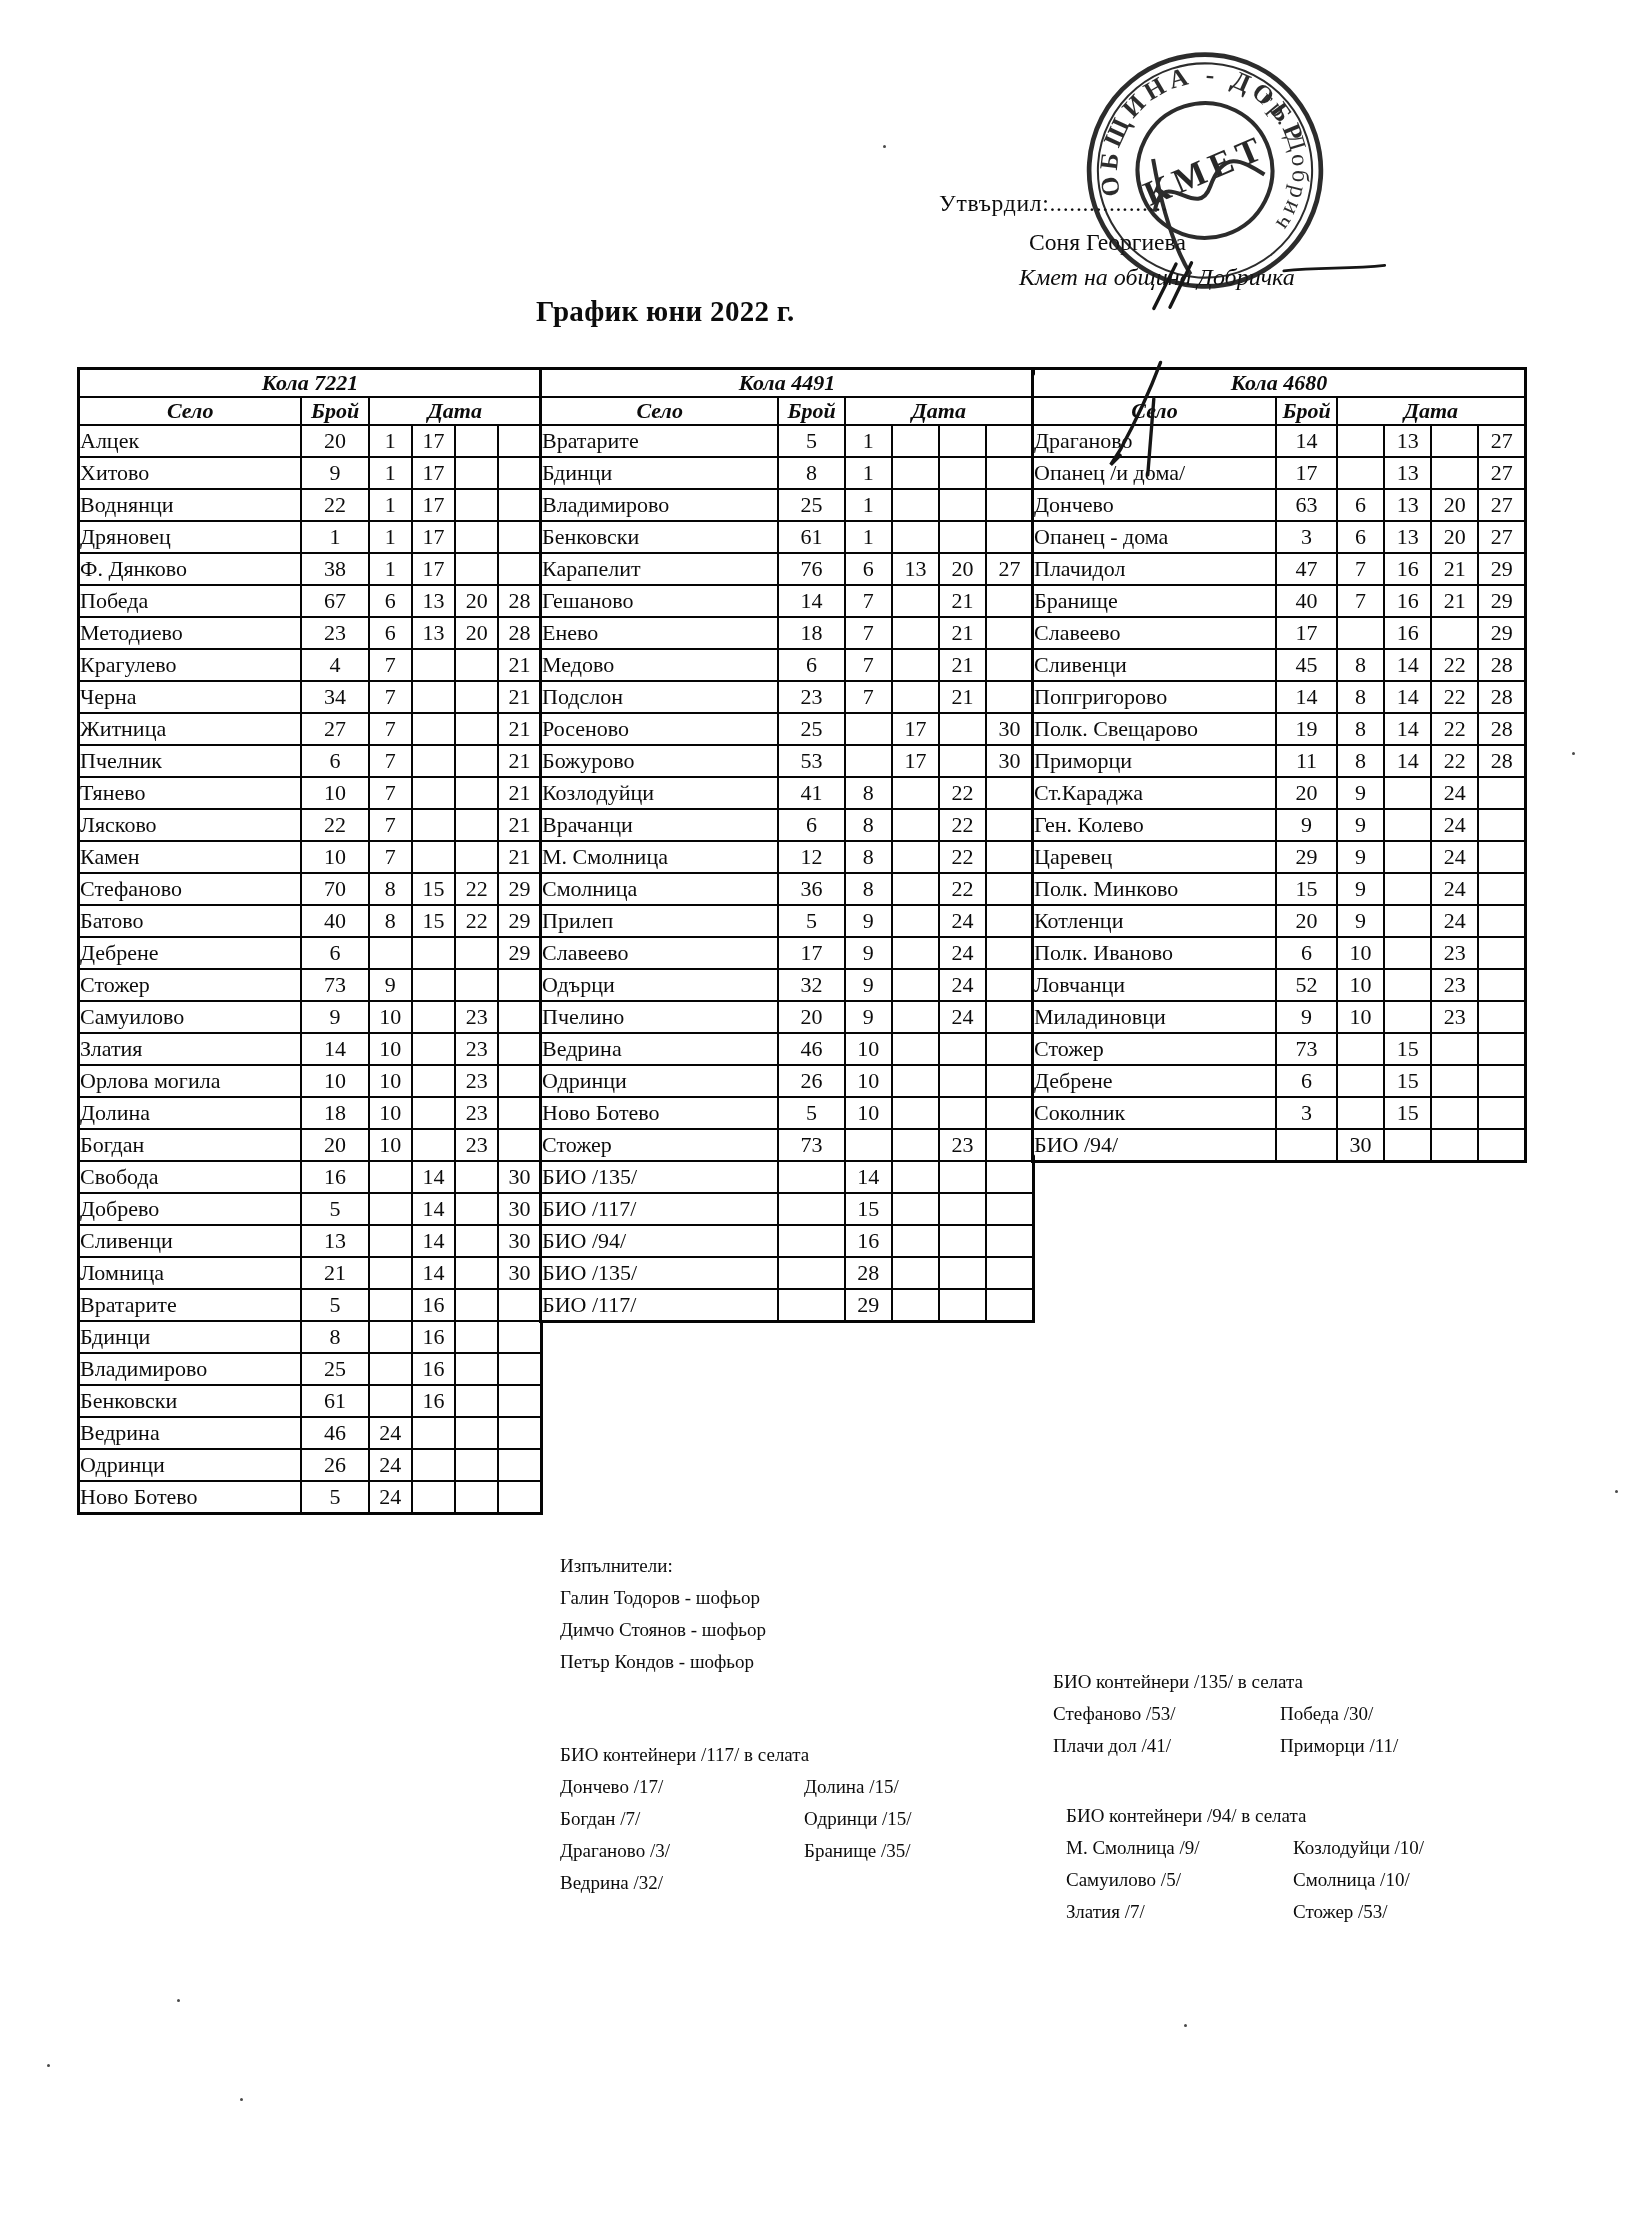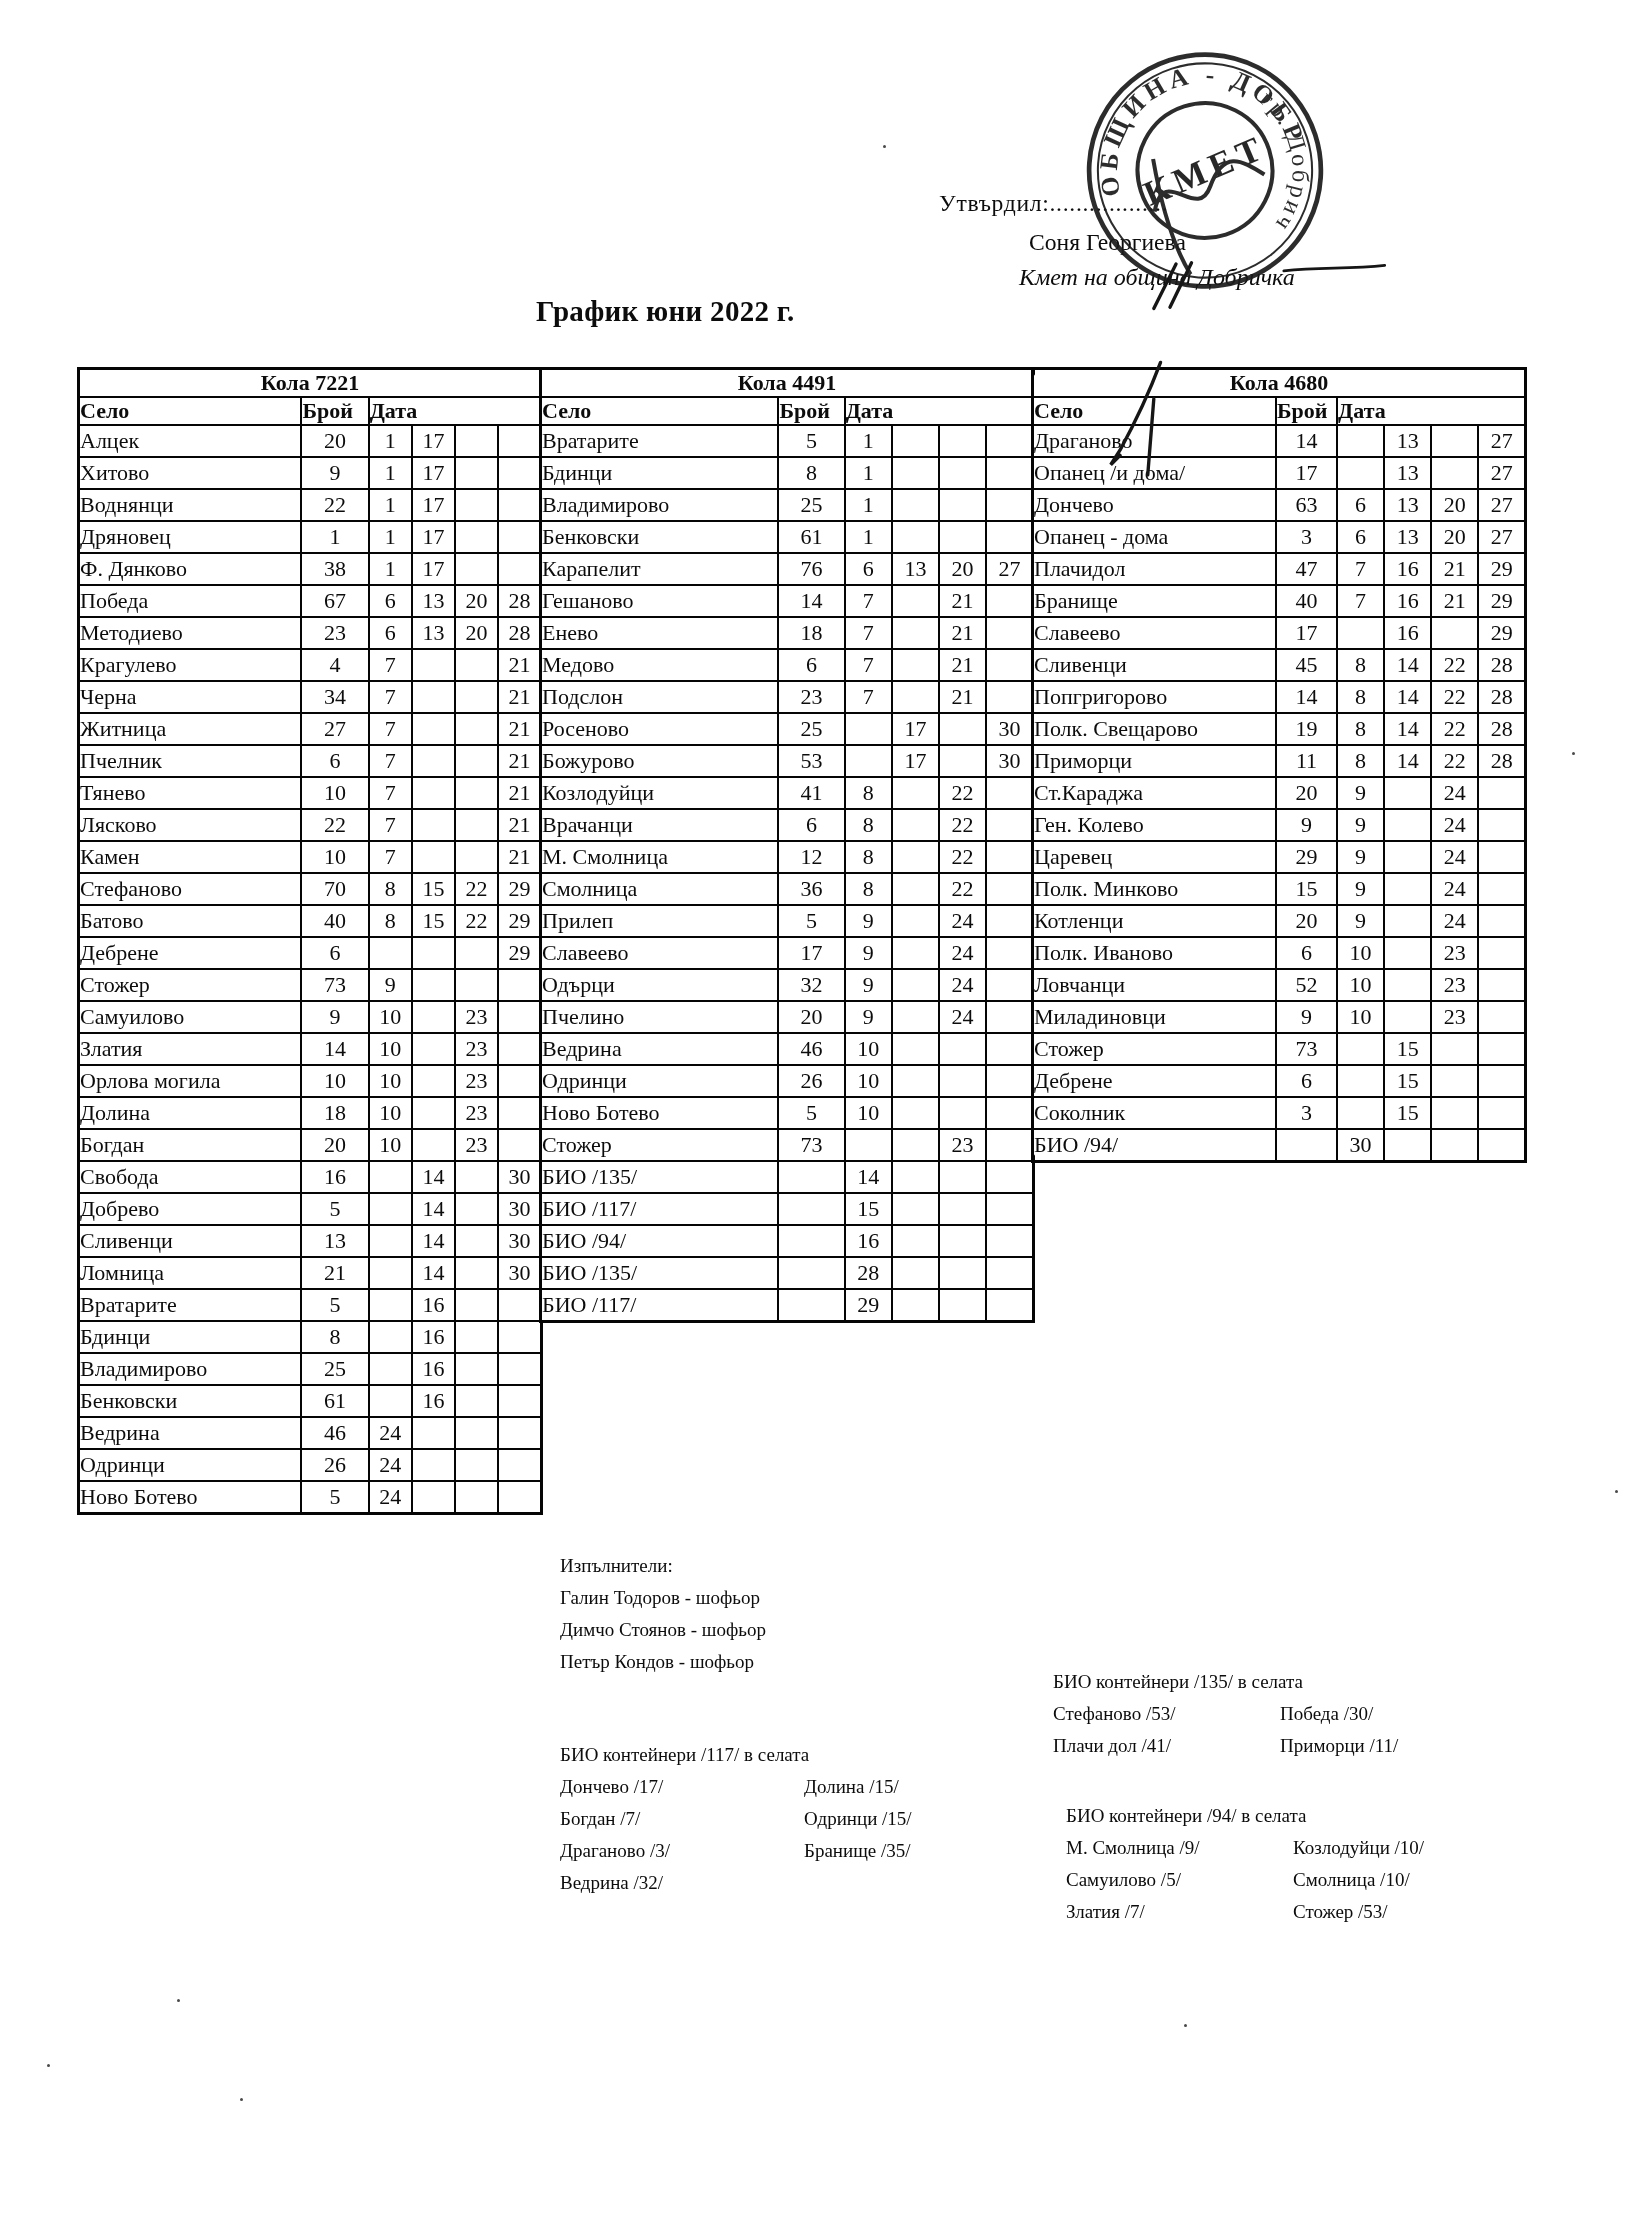--- a/index.html
+++ b/index.html
@@ -28,23 +28,23 @@
   }
   table.sched th, table.sched td{
     border:2px solid #050505;
     font-size:22px;
     padding:0;
     overflow:hidden;
     white-space:nowrap;
   }
   table.sched{border:3.4px solid #050505;}
   table.sched tr{height:32px;}
-  table.sched tr.hrow{height:18px;}
+  table.sched tr.hrow{height:18px;font-style:italic;}
   th.car{font-size:24px;font-weight:bold;text-align:center;}
-  th.colhead{font-size:23.6px;font-weight:bold;text-align:left;}
+  th.colhead{font-size:23.6px;font-weight:bold;text-align:center;}
   td.village{text-align:left;padding-left:6.7px;}
   td.count{text-align:center;}
   td.date{text-align:center;}
   .t1{left:77px;top:367px;width:466px;}
   .t2{left:539px;top:367px;width:496px;}
   .t3{left:1031px;top:367px;width:496px;border-radius:19px;}
   .t1 .col-village{width:222px}.t1 .col-count{width:67px}.t1 .col-date{width:43px}
   .t2 .col-village{width:237px}.t2 .col-count{width:66px}.t2 .col-date{width:47px}
   .t3 .col-village{width:243px}.t3 .col-count{width:61px}.t3 .col-date{width:47px}
   

